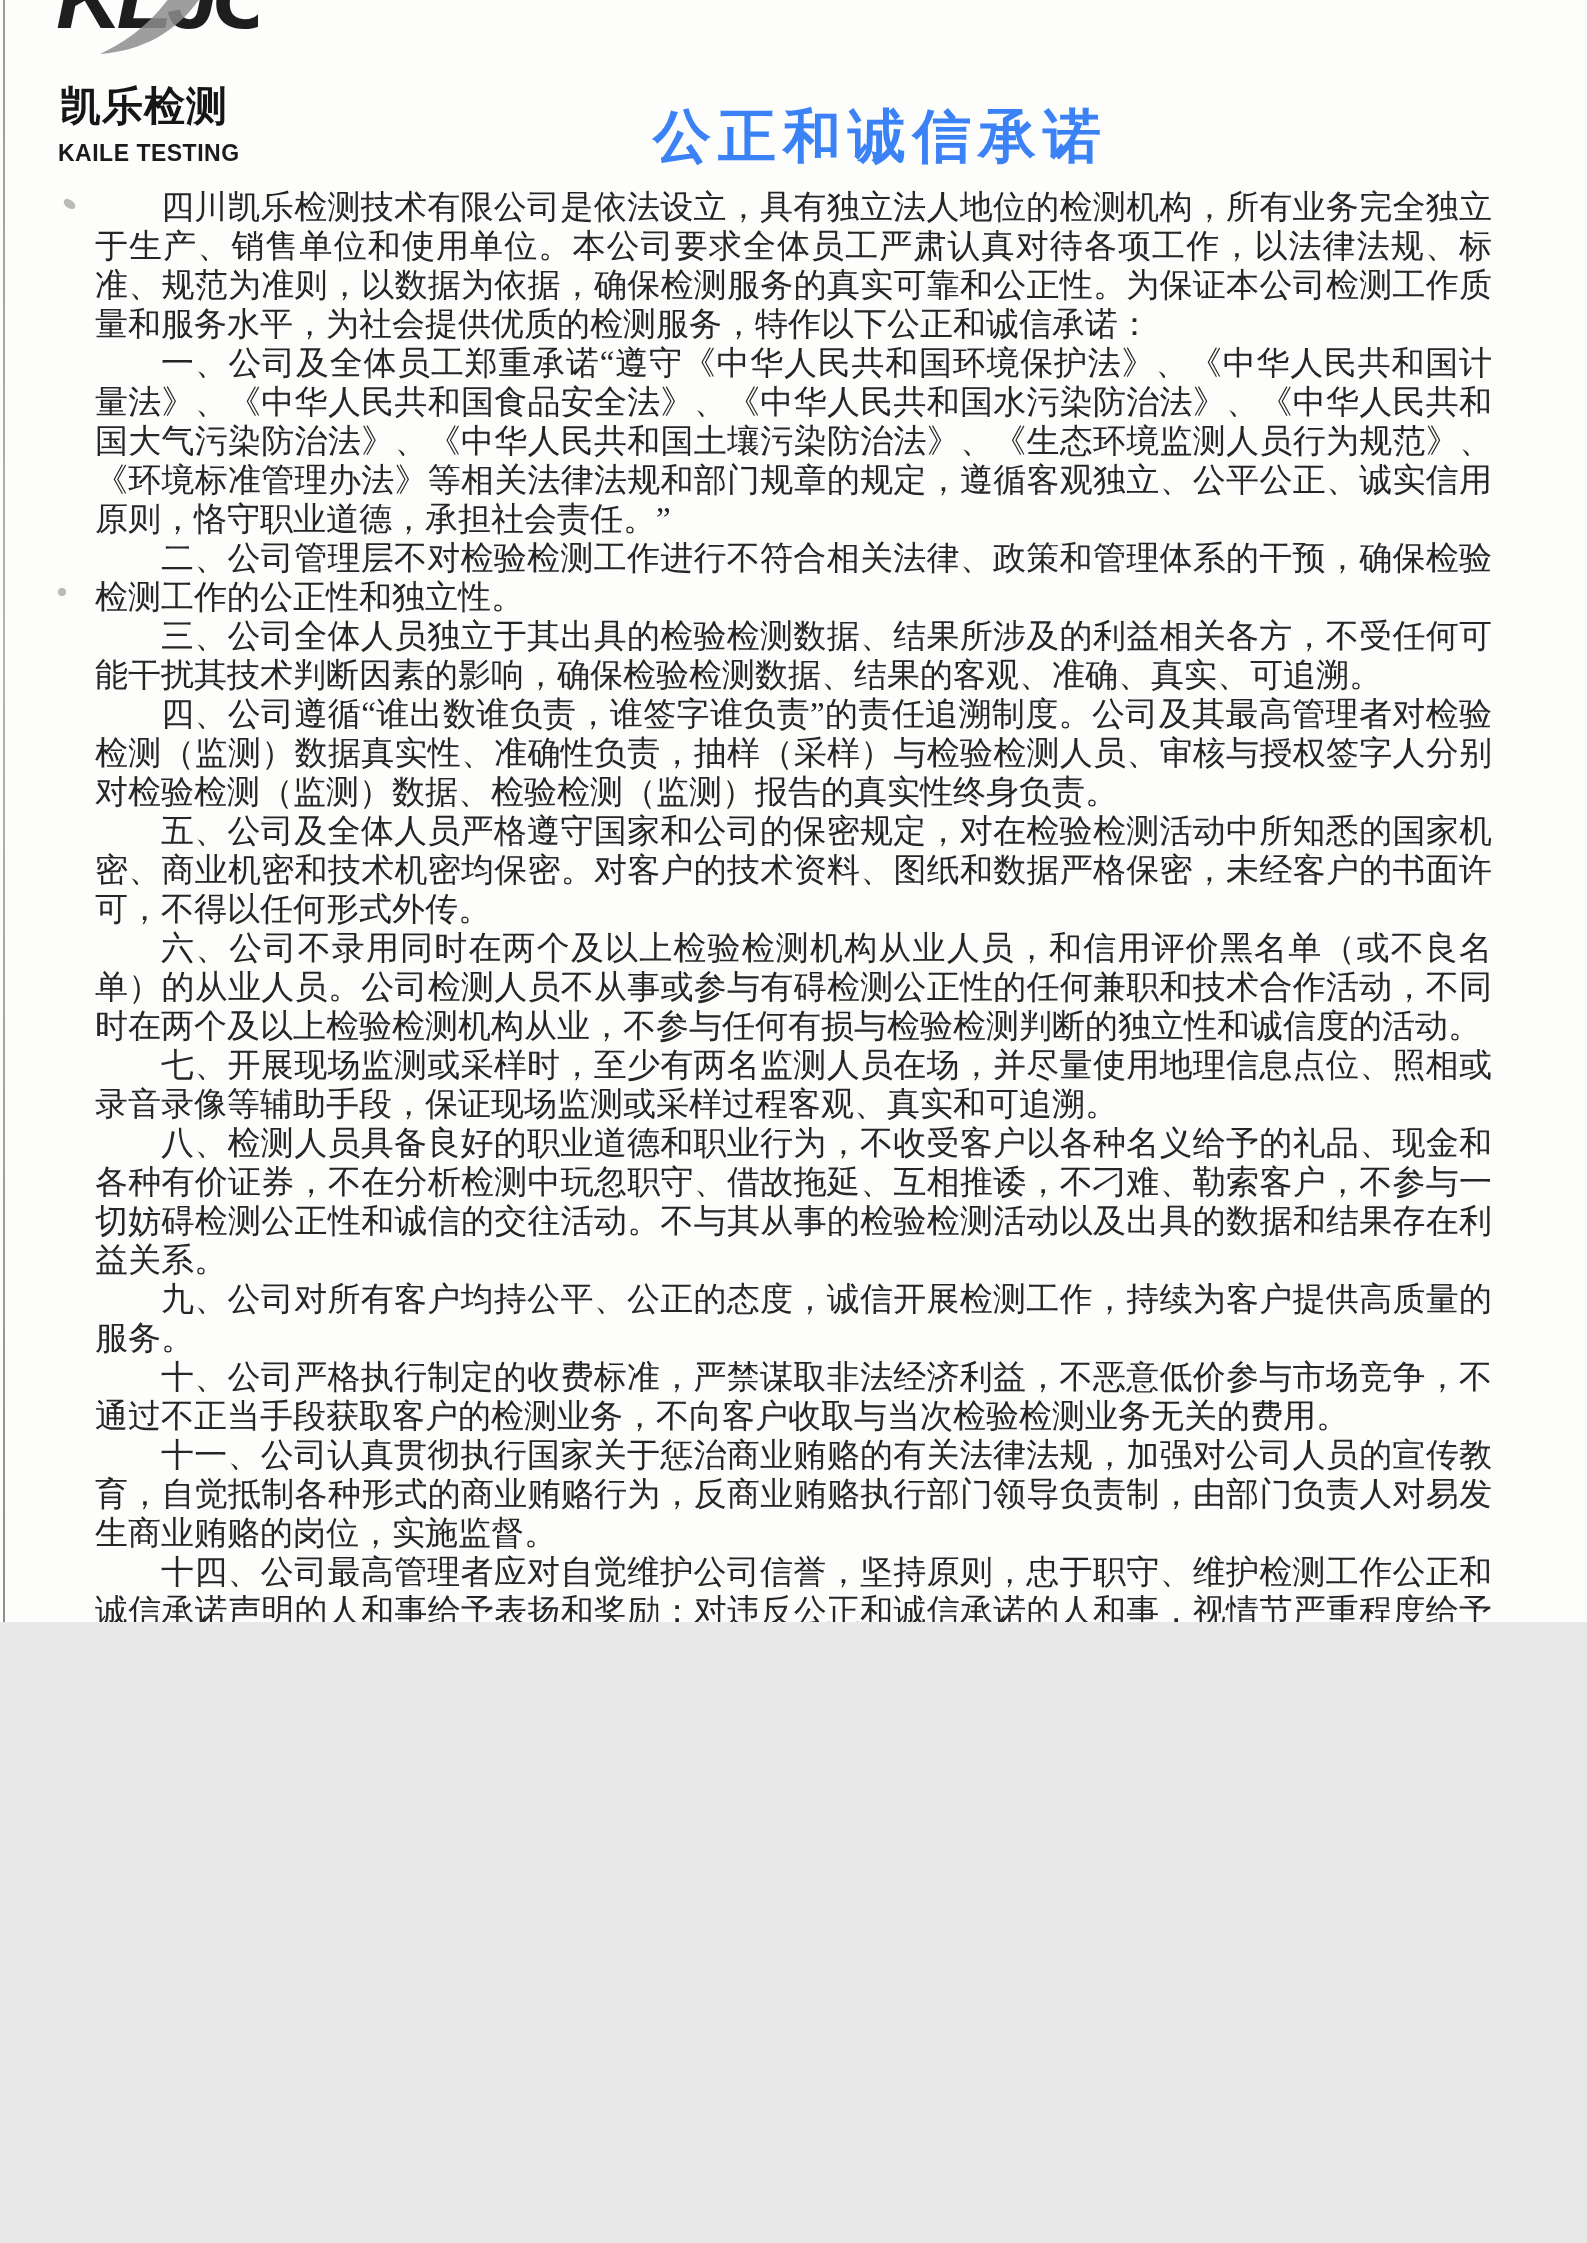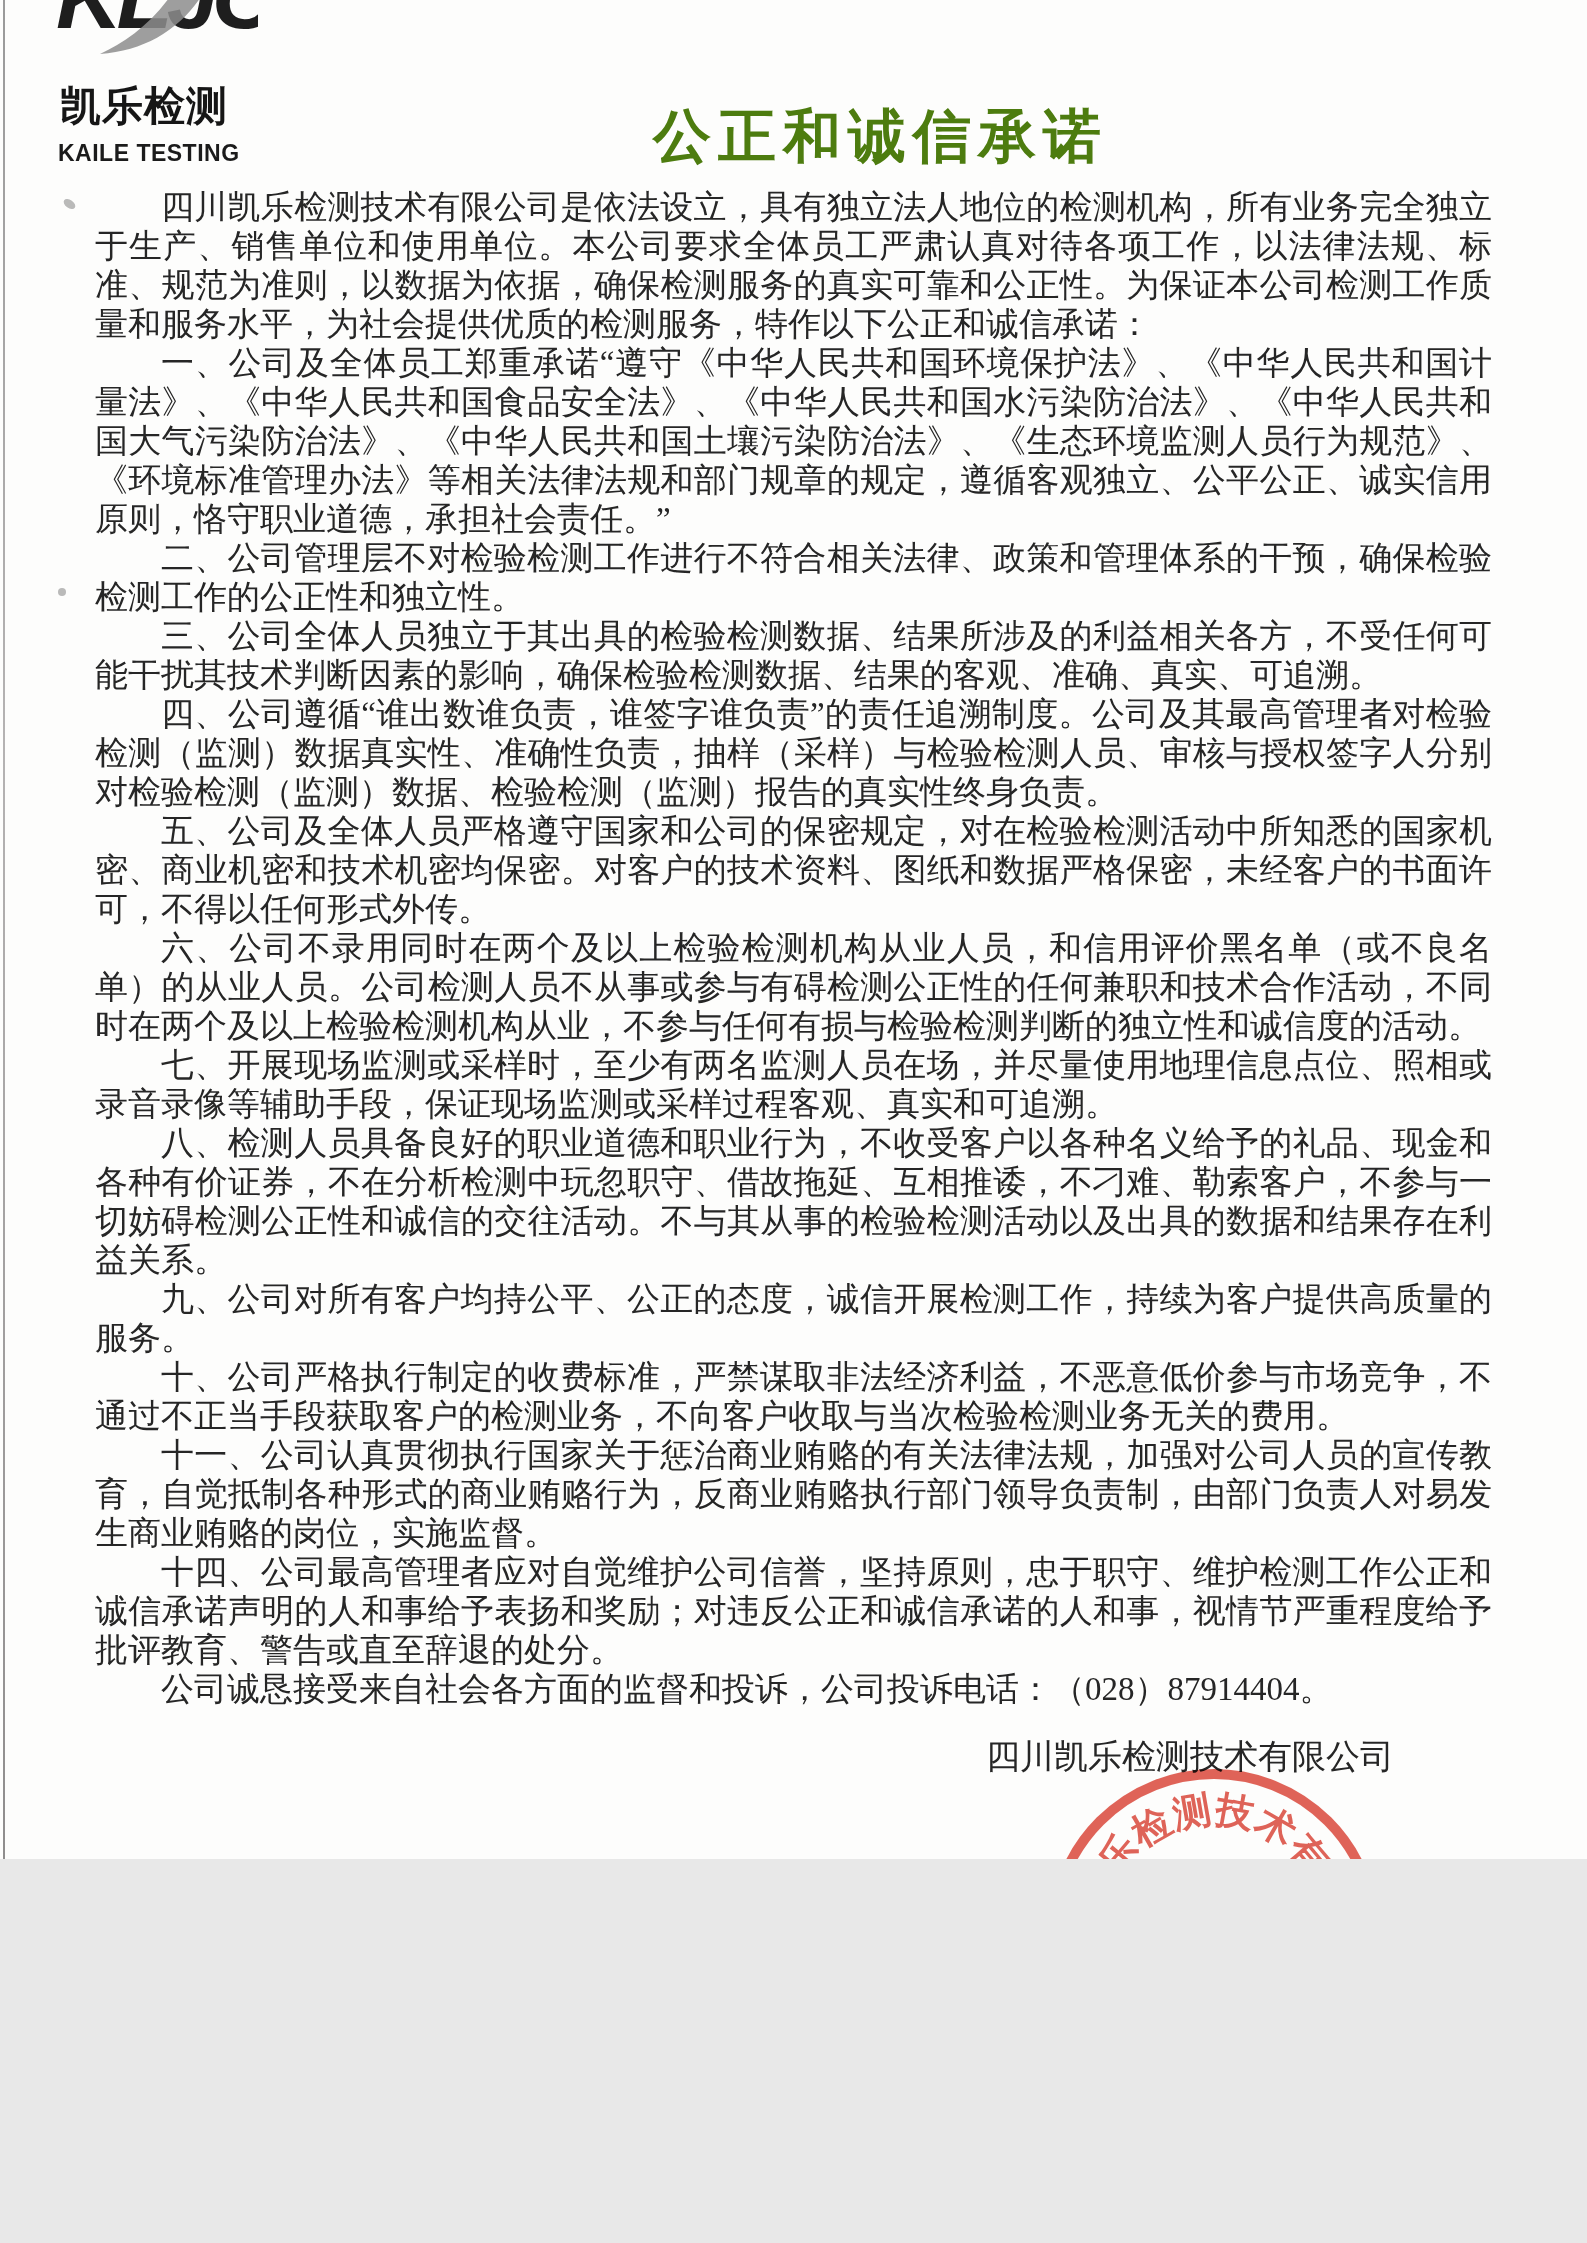--- a/index.html
+++ b/index.html
@@ -1,18 +1,18 @@
 <!DOCTYPE html>
 <html><head>
 <meta charset="utf-8">
 <style>
   html,body{margin:0;padding:0;background:#e8e8e8;}
   .page{
     position:relative;
-    width:1587px;height:1859px;
+    width:1587px;height:1622px;
     margin:0 auto;
     background:#fdfdfc;
     overflow:hidden;
     font-family:"Liberation Serif","DejaVu Serif",serif;
     color:#262626;
   }
   .scan-edge{
     position:absolute;left:3px;top:0;bottom:0;width:2px;
     background:linear-gradient(#9a9a9a,#b5b3b3 40%,#8f8d8d);
   }
@@ -42,21 +42,21 @@
     font-family:"Liberation Sans","DejaVu Sans",sans-serif;
     font-weight:700;font-size:23px;letter-spacing:.5px;color:#1b1b1b;
     margin:12px 0 0 20px;
   }
 
   
   .doc-title{
     position:absolute;top:98px;left:50%;
     transform:translateX(-50%) translateX(87px);
     font-size:58px;font-weight:700;letter-spacing:7px;
-    color:#4d7c0f;white-space:nowrap;
+    color:#3b82f6;white-space:nowrap;
   }
 
   
   .body-text{
     position:absolute;left:95px;top:188px;width:1397px;
     font-size:33px;line-height:39px;
     text-align:justify;text-justify:inter-character;
   }
   .body-text p{margin:0;text-indent:2em;}
   .signature{

